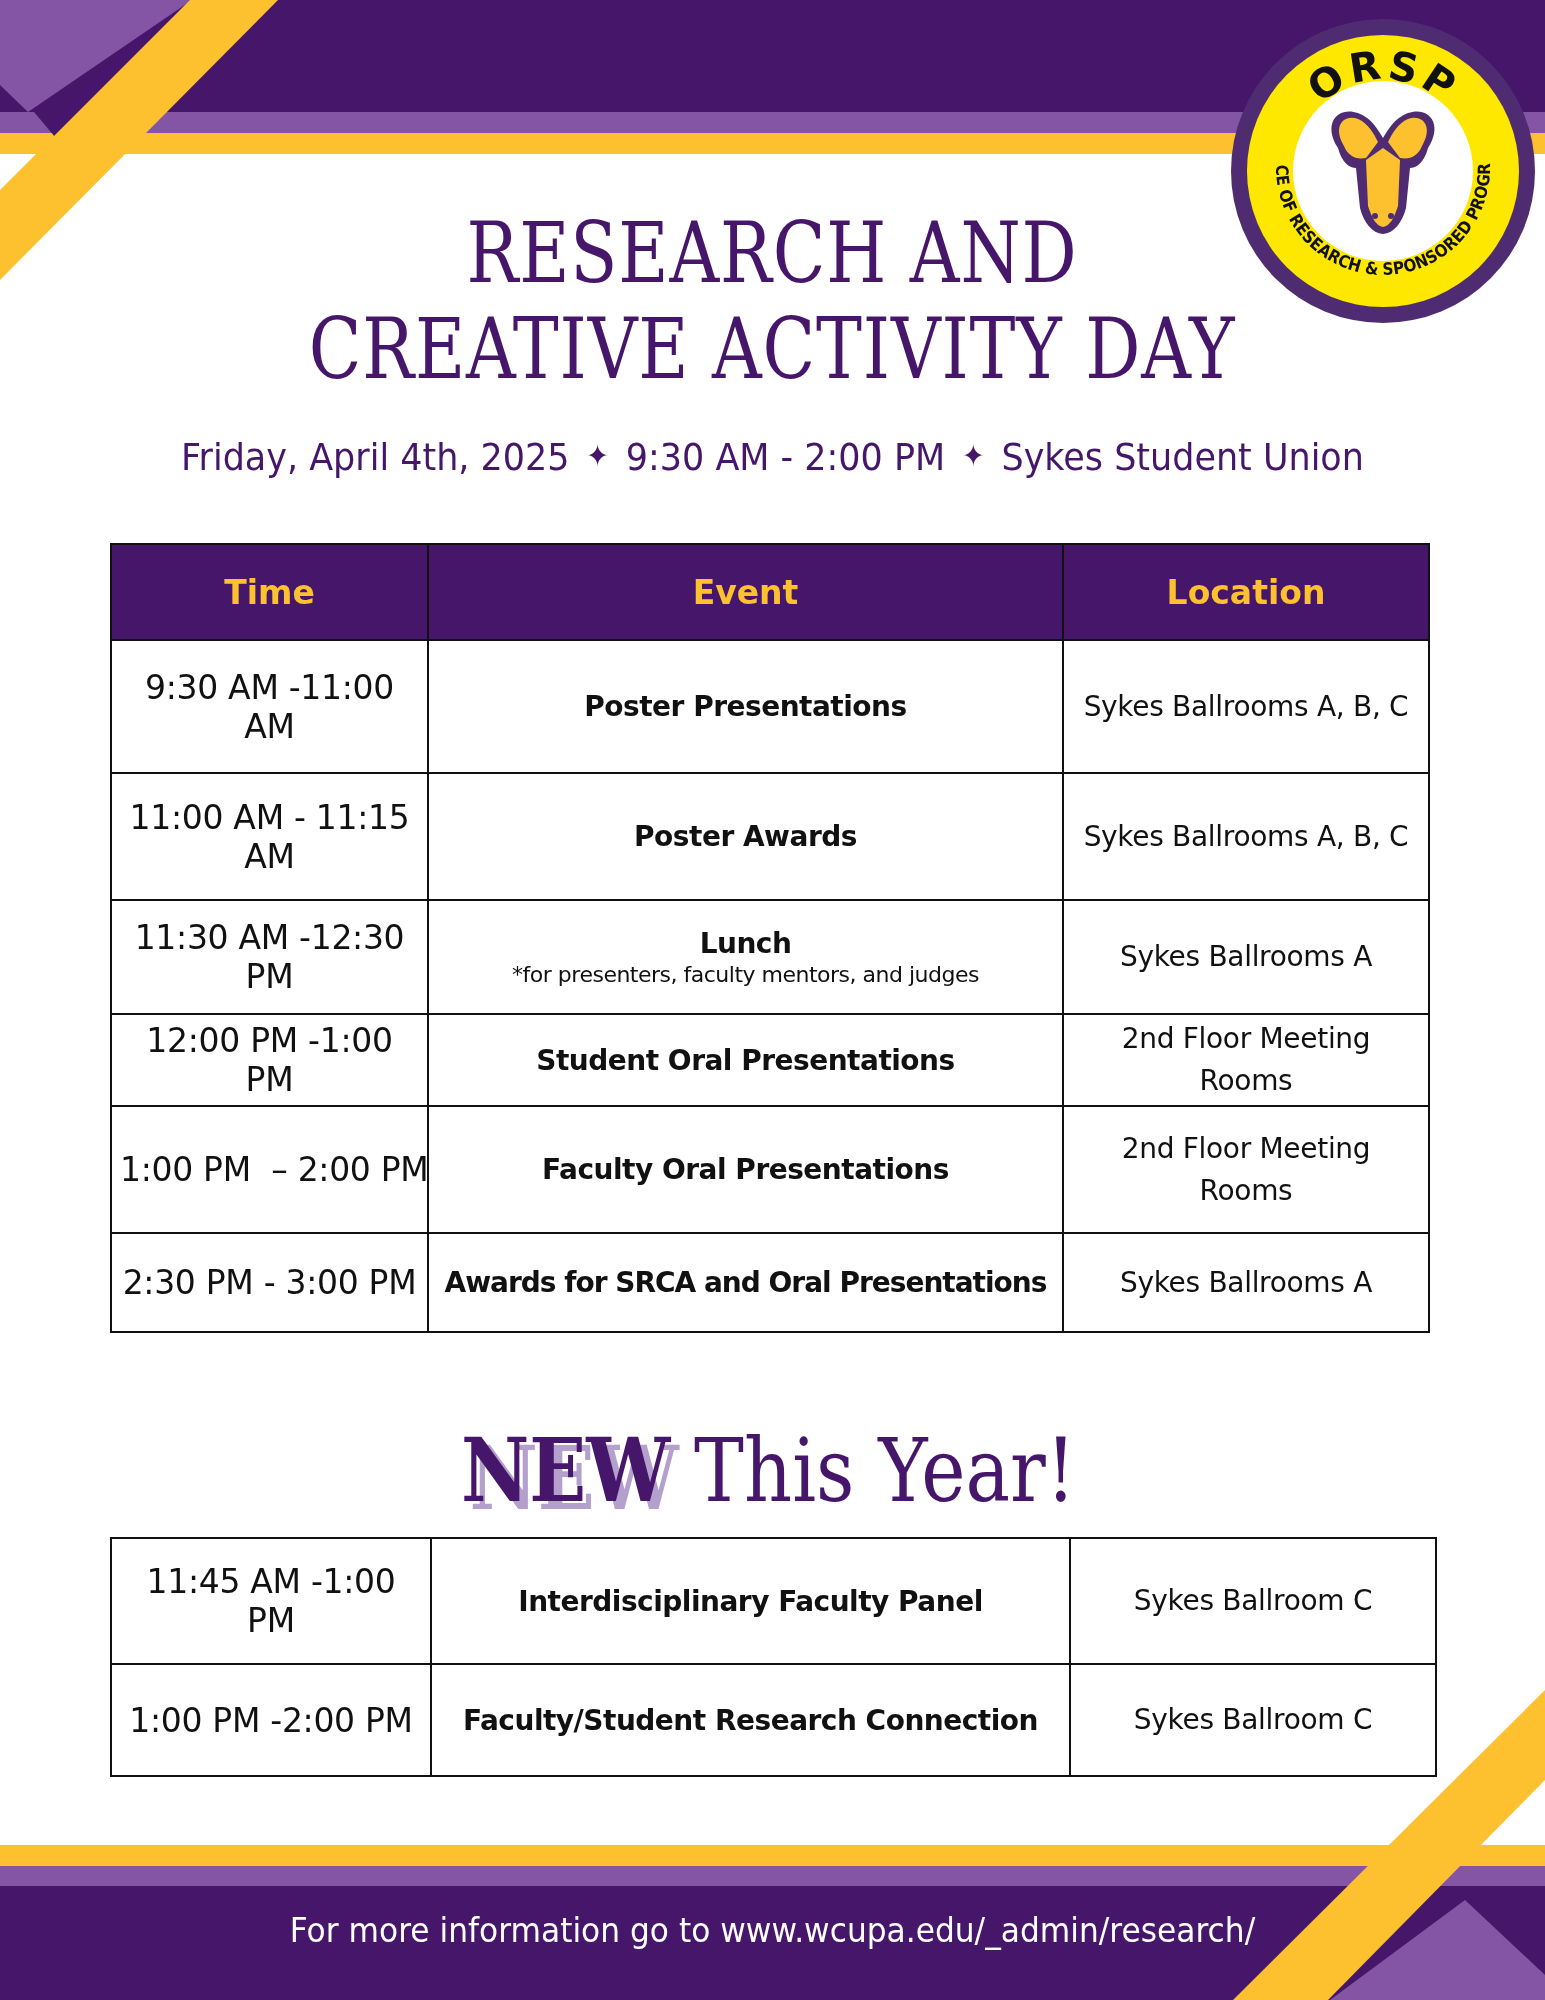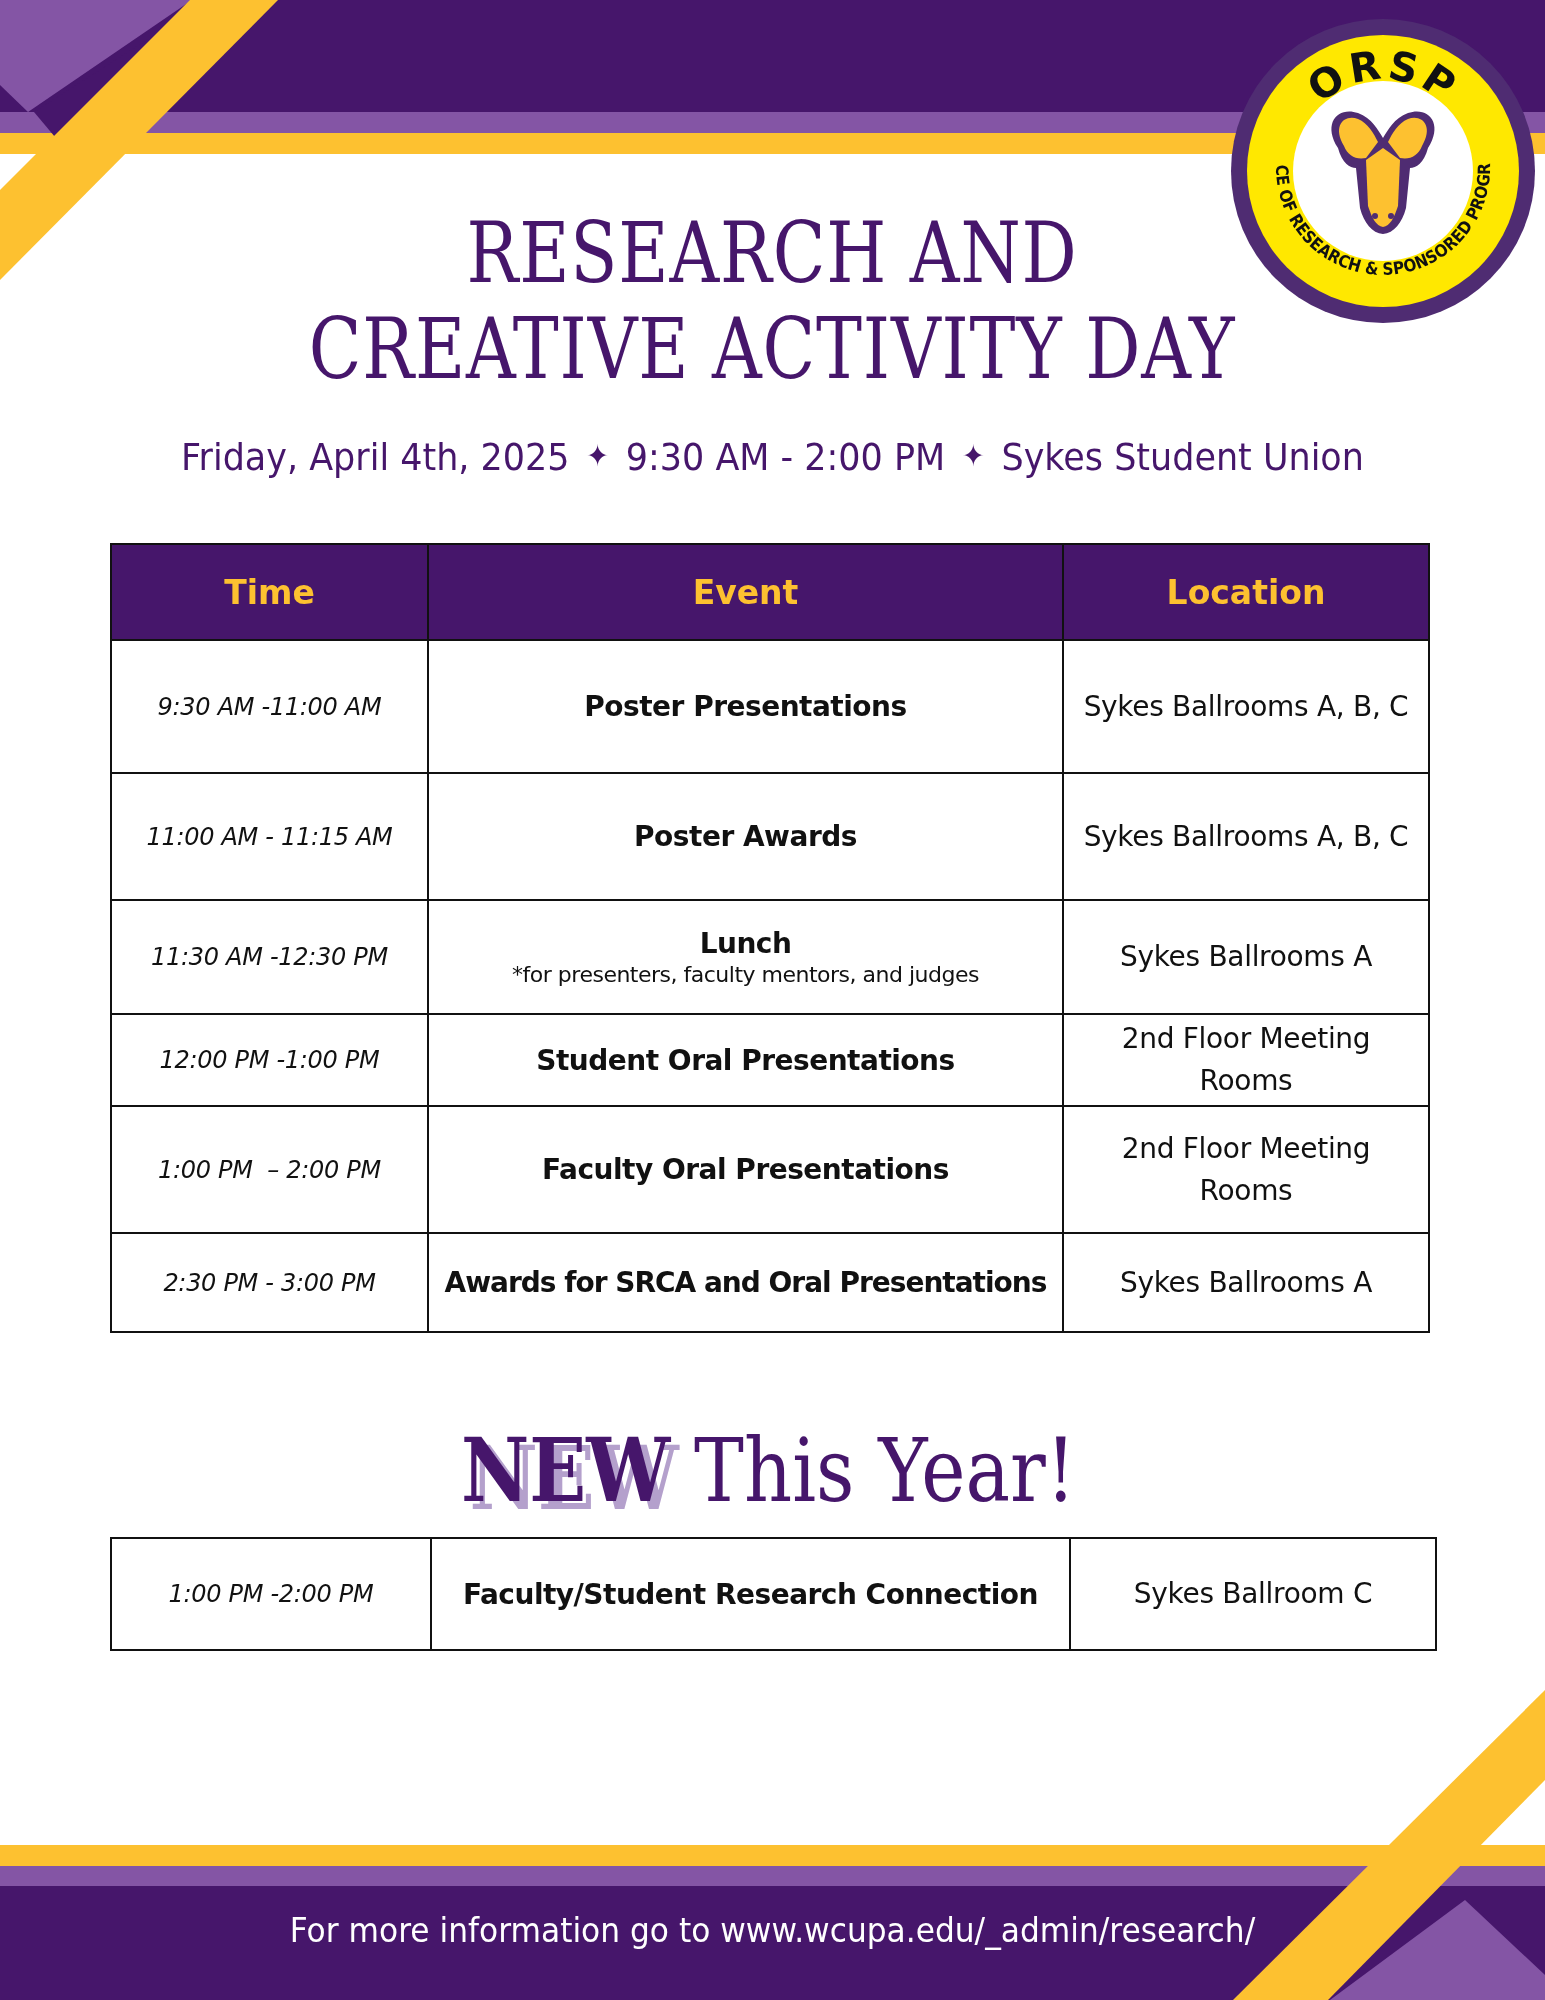--- a/index.html
+++ b/index.html
@@ -44,21 +44,21 @@
     }
     table.sched td, table.sched th {
       border: 2.5px solid #111111; text-align: center; vertical-align: middle;
       color: #111111; padding: 0 8px;
     }
     #main-table { left: 110px; top: 543px; width: 1318px; padding-left: 24px; }
     #main-table th {
       background: #46166b; color: #fdc130; font-weight: bold; font-size: 33px;
       height: 94px;
     }
-    .c-time { font-size: 24px; letter-spacing: -0.3px; font-style: italic; }
+    .c-time { font-size: 33px; letter-spacing: -0.3px; }
     .c-event { font-size: 28px; font-weight: bold; letter-spacing: -0.5px; }
     .c-loc { font-size: 28px; line-height: 42px; letter-spacing: -0.3px; }
     .note { display: block; font-weight: normal; font-size: 22px; margin-top: 2px; }
 
     #new-table { left: 110px; top: 1537px; width: 1325px; }
 
     .new-heading {
       position: absolute; left: 0; width: 1545px; top: 1420px;
       text-align: center; color: #46166b;
       font-family: "DejaVu Serif", "Liberation Serif", serif;
@@ -196,20 +196,25 @@
   <span>This Year!</span>
 </div>
 
 <table class="sched" id="new-table">
   <colgroup>
       <col style="width:320px">
       <col style="width:639px">
       <col style="width:366px">
     </colgroup>
   <tbody>
+    <tr style="height:126px">
+      <td class="c-time">11:45 AM -1:00 PM</td>
+      <td class="c-event">Interdisciplinary Faculty Panel</td>
+      <td class="c-loc">Sykes Ballroom C</td>
+    </tr>
     <tr style="height:112px">
       <td class="c-time">1:00 PM -2:00 PM</td>
       <td class="c-event">Faculty/Student Research Connection</td>
       <td class="c-loc">Sykes Ballroom C</td>
     </tr>
   </tbody>
 </table>
 
 <div class="footer-text">
   <span>For more information go to </span><a>www.wcupa.edu/_admin/research/</a>

